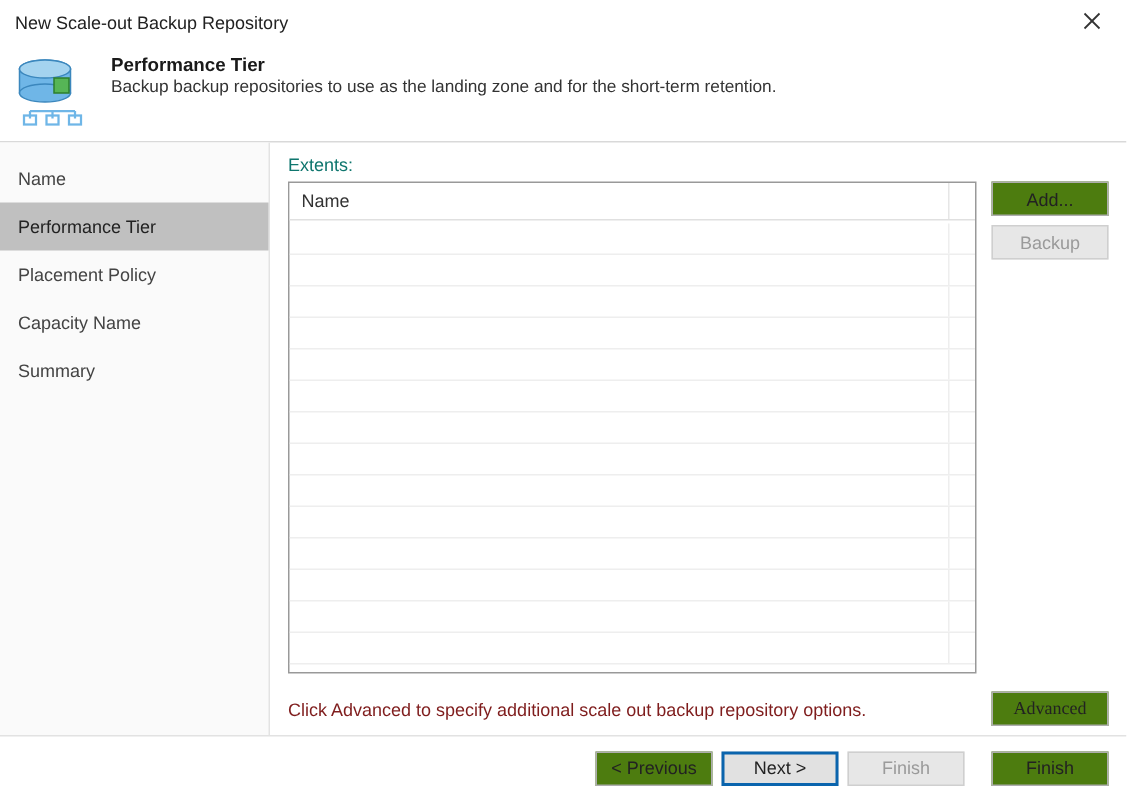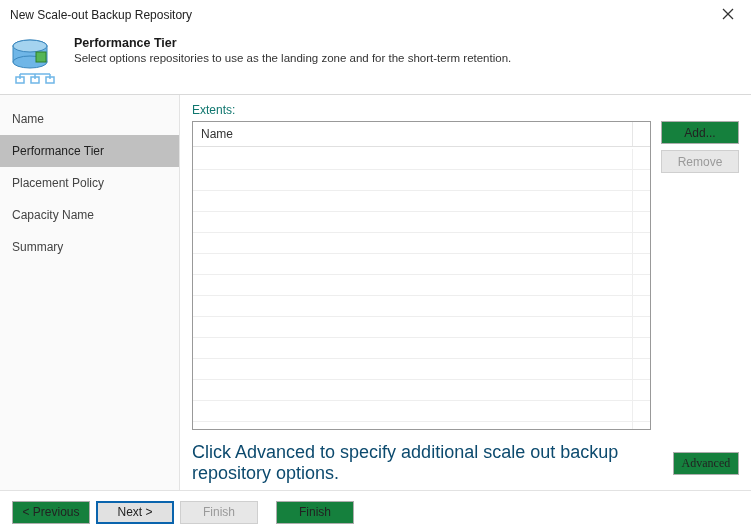--- a/index.html
+++ b/index.html
@@ -148,50 +148,51 @@
     .side-buttons {
       width: 78px;
       display: flex;
       flex-direction: column;
       gap: 6px;
     }
     .btn {
       height: 23px;
       font-size: 12px;
       font-family: inherit;
-      background: #15803d;
+      background: #4d7c0f;
       border: 1px solid #adadad;
       cursor: pointer;
       color: #222;
       padding: 0 6px;
       text-align: center;
     }
     .btn:disabled {
       color: #9a9a9a;
       border-color: #cfcfcf;
       background: #e7e7e7;
       cursor: default;
     }
     .hint-row {
       display: flex;
       justify-content: space-between;
       align-items: center;
       margin-top: 12px;
       gap: 10px;
     }
     .hint-text {
-      font-size: 18px;
-      color: #0c4a6e;
+      font-size: 12px;
+      color: #7f1d1d;
     }
     .adv-btn {
       width: 78px;
       font-family: Liberation Serif, serif;
     }
     .footer {
       display: flex;
+      justify-content: flex-end;
       gap: 6px;
       padding: 9px 12px;
       border-top: 1px solid #e2e2e2;
       height: 43px;
       align-items: center;
       background: #fff;
     }
     .footer .btn {
       width: 78px;
     }
@@ -229,21 +230,21 @@
       <line x1="10" y1="40" x2="10" y2="45" stroke="#6fb6e7" stroke-width="1.5"></line>
       <line x1="25" y1="40" x2="25" y2="45" stroke="#6fb6e7" stroke-width="1.5"></line>
       <line x1="40" y1="40" x2="40" y2="45" stroke="#6fb6e7" stroke-width="1.5"></line>
       <rect x="6" y="43" width="8" height="6" fill="none" stroke="#6fb6e7" stroke-width="1.5"></rect>
       <rect x="21" y="43" width="8" height="6" fill="none" stroke="#6fb6e7" stroke-width="1.5"></rect>
       <rect x="36" y="43" width="8" height="6" fill="none" stroke="#6fb6e7" stroke-width="1.5"></rect>
     </svg>
   </div>
   <div class="header-text">
     <div class="header-title">Performance Tier</div>
-    <div class="header-desc">Select options repositories to use as the landing zone and for the short-term retention.</div>
+    <div class="header-desc">Backup backup repositories to use as the landing zone and for the short-term retention.</div>
   </div>
 </div>
 
 <hr class="divider">
 
 <div class="body">
   <div class="sidebar">
     <div class="nav-item">Name</div>
     <div class="nav-item active">Performance Tier</div>
     <div class="nav-item">Placement Policy</div>
@@ -268,21 +269,21 @@
           <div class="grid-row"></div>
           <div class="grid-row"></div>
           <div class="grid-row"></div>
           <div class="grid-row"></div>
           <div class="grid-row"></div>
           <div class="grid-row"></div>
         </div>
       </div>
       <div class="side-buttons">
         <button class="btn">Add...</button>
-        <button class="btn" disabled="">Remove</button>
+        <button class="btn" disabled="">Backup</button>
       </div>
     </div>
     <div class="hint-row">
       <span class="hint-text">Click Advanced to specify additional scale out backup repository options.</span>
       <button class="btn adv-btn">Advanced</button>
     </div>
   </div>
 </div>
 
 <div class="footer">

